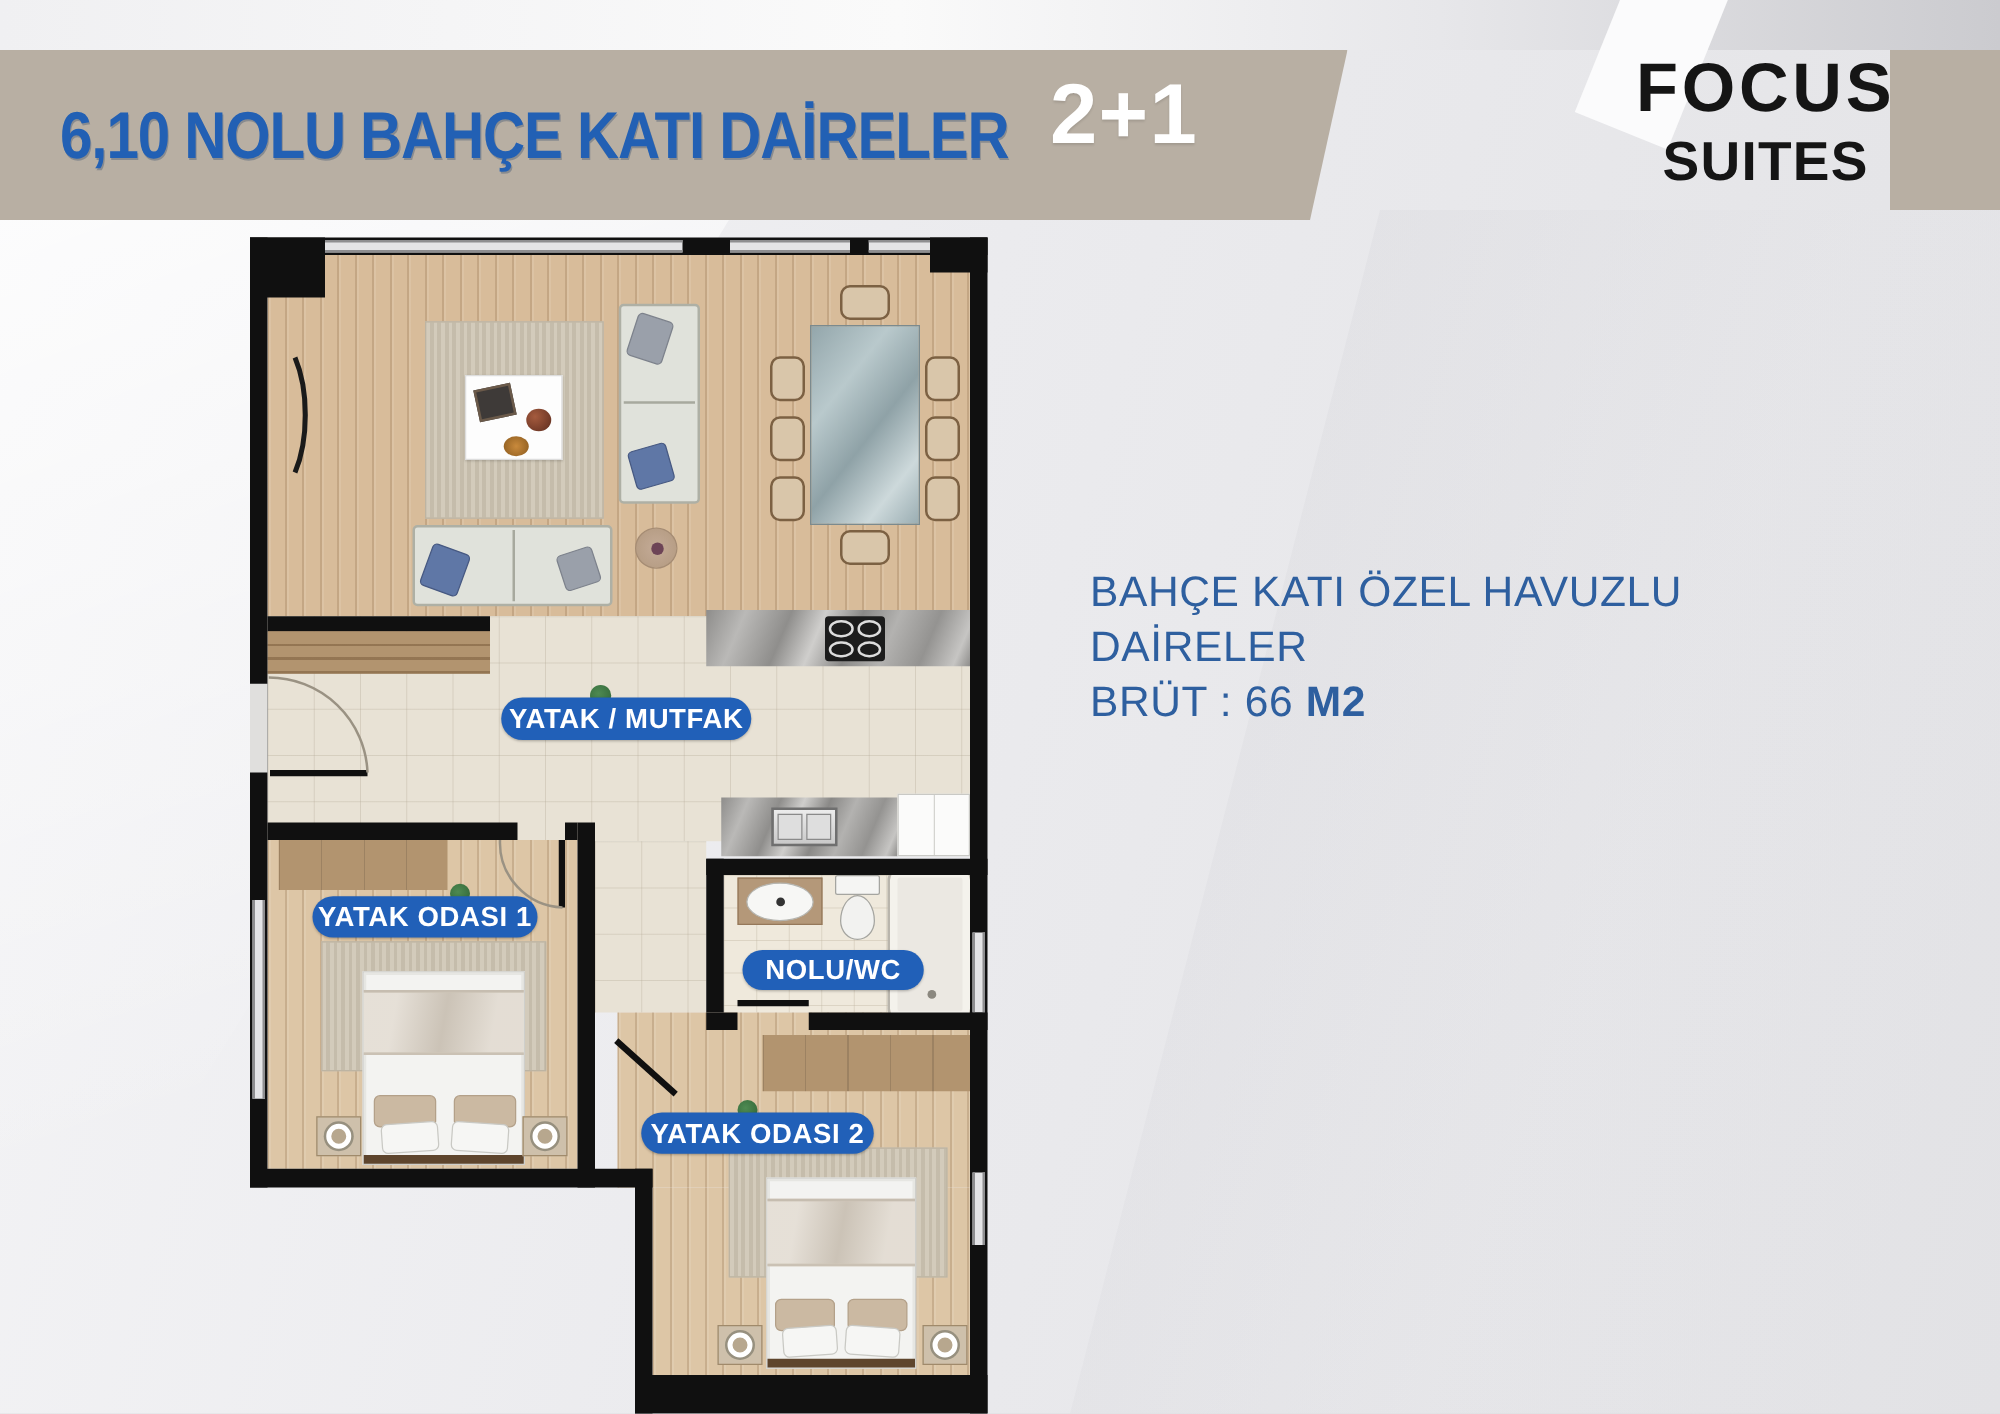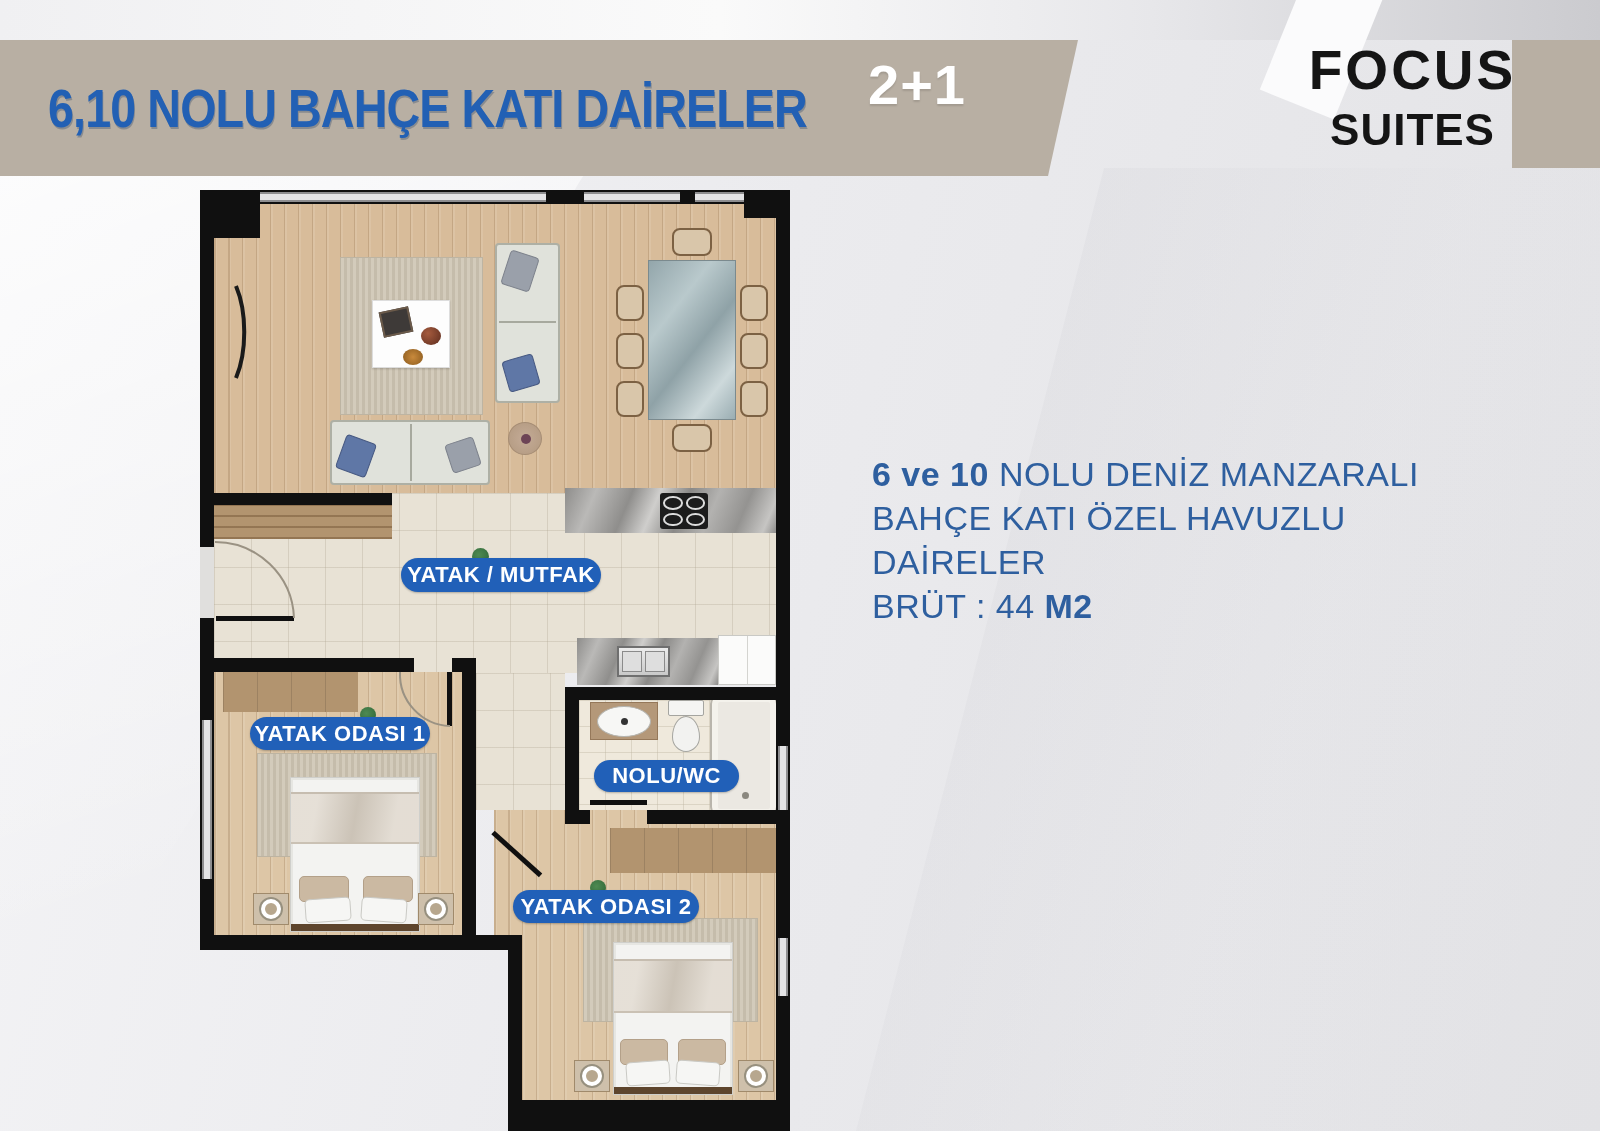--- a/index.html
+++ b/index.html
@@ -26,21 +26,21 @@
     clip-path:polygon(38% 0,100% 0,100% 100%,7% 100%);
     background:linear-gradient(110deg,rgba(198,198,204,.28),rgba(226,226,230,.10) 60%);}
 
   
   .header-bar{left:0;top:40px;width:1080px;height:136px;background:var(--bar-tan);
     clip-path:polygon(0 0,1078px 0,1048px 100%,0 100%);
     display:flex;align-items:center;}
   .header-bar .title{margin-left:48px;font-size:53px;font-weight:700;letter-spacing:-1px;
     color:var(--accent-blue);transform:scaleX(.88);transform-origin:left center;white-space:nowrap;
     text-shadow:1px 2px 0 rgba(15,45,95,.28);}
-  .unit-type{left:868px;top:52px;font-size:56px;font-weight:700;color:#ffffff;letter-spacing:1px;
+  .unit-type{left:840px;top:52px;font-size:68px;font-weight:700;color:#ffffff;letter-spacing:1px;
     text-shadow:0 2px 2px rgba(0,0,0,.12);}
   .bar-endcap{left:1512px;top:40px;width:88px;height:128px;background:var(--bar-tan);}
   .logo{left:1085px;top:38px;width:195px;text-align:center;}
   .logo svg{display:block;margin:0 auto;}
   .logo .brand-name{font-family:"Liberation Serif",serif;font-size:28px;letter-spacing:2px;color:#121212;margin-top:2px;white-space:nowrap;}
   .brand-words{left:1295px;top:40px;width:235px;text-align:center;color:#151515;font-weight:700;line-height:60px;}
   .brand-words .w1{font-size:55px;letter-spacing:3px;}
   .brand-words .w2{font-size:44px;letter-spacing:1px;}
 
   
@@ -120,23 +120,22 @@
   <div class="abs unit-type">2+1</div>
   <div class="abs bar-endcap"></div>
 
 
   <div class="abs brand-words">
     <div class="w1">FOCUS</div>
     <div class="w2">SUITES</div>
   </div>
 
   <div class="abs desc">
-    <div><b>6 ve 10</b><span> NOLU DENİZ MANZARALI</span></div>
     <div><span>BAHÇE KATI ÖZEL HAVUZLU DAİRELER</span></div>
-    <div><span>BRÜT : 44 </span><b>M2</b></div>
+    <div><span>BRÜT : 66 </span><b>M2</b></div>
   </div>
 
   <div class="abs plan">
 
     <div class="abs wood-v" style="left:14px;top:12px;width:562px;height:291px;"></div>
     <div class="abs tile" style="left:14px;top:303px;width:562px;height:180px;"></div>
     <div class="abs tile" style="left:276px;top:483px;width:89px;height:137px;"></div>
     <div class="abs wall" style="left:14px;top:303px;width:178px;height:12px;"></div>
     <div class="abs wood-h" style="left:14px;top:315px;width:178px;height:34px;"></div>
     <div class="abs wood-v lighter" style="left:14px;top:482px;width:248px;height:263px;"></div>

